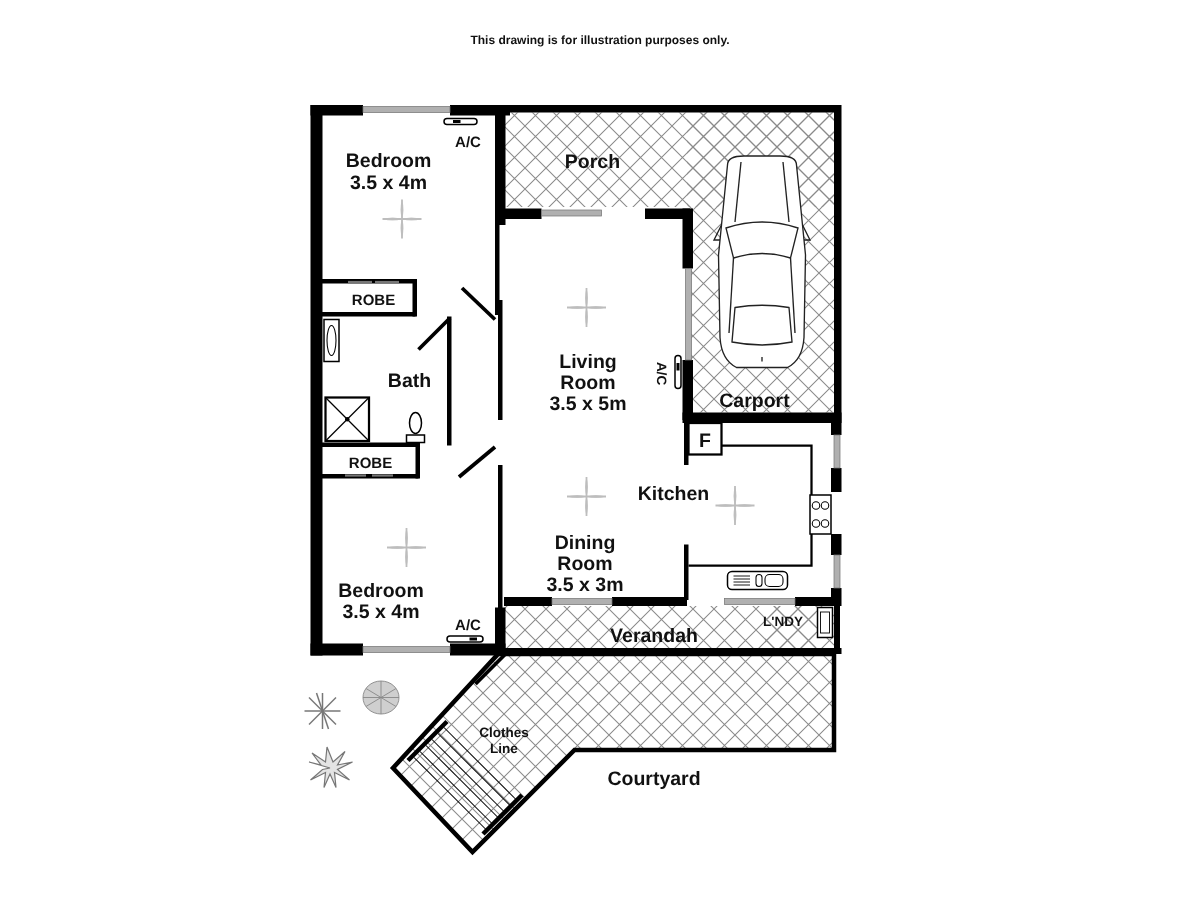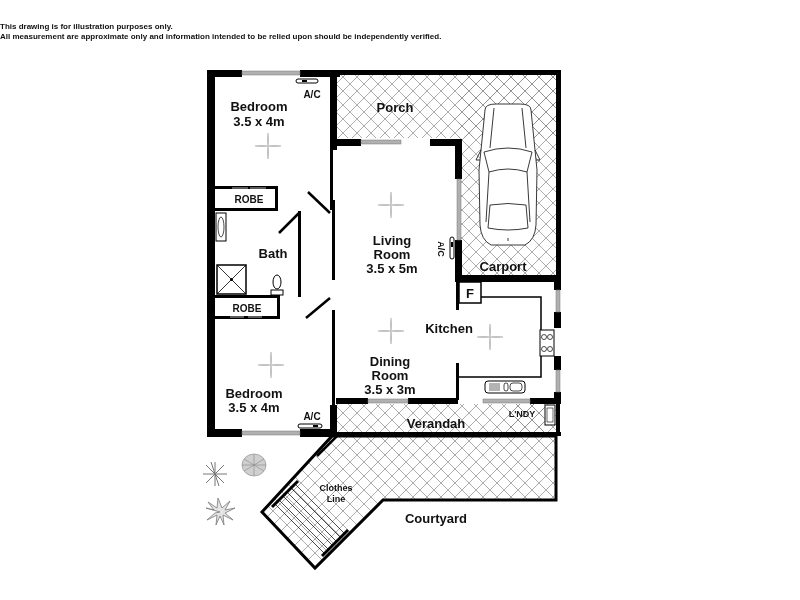--- a/index.html
+++ b/index.html
@@ -1,30 +1,29 @@
 <!DOCTYPE html>
 <html><head>
 <meta charset="utf-8">
 <style>
   html, body { margin: 0; padding: 0; background: #ffffff; }
   body { width: 800px; height: 600px; position: relative; overflow: hidden; font-family: "Liberation Sans", sans-serif; }
-  .disclaimer { position: absolute; left: 0; top: 22px; width: 800px; text-align: left; font-size: 8px; font-weight: bold; line-height: 9.5px; color: #111; }
+  .disclaimer { position: absolute; left: 0; top: 22px; width: 800px; text-align: center; font-size: 8px; font-weight: bold; line-height: 9.5px; color: #111; }
   .disclaimer div { white-space: nowrap; }
   svg.plan { position: absolute; left: 0; top: 0; }
   .lbl { font-family: "Liberation Sans", sans-serif; font-weight: bold; fill: #111; text-anchor: middle; }
   .lbl-lg { font-size: 13px; }
   .lbl-sm { font-size: 10px; }
   .lbl-xs { font-size: 9px; }
 </style>
 </head>
 <body>
 
 <div class="disclaimer">
   <div>This drawing is for illustration purposes only.</div>
-  <div>All measurement are approximate only and information intended to be relied upon should be independently verified.</div>
 </div>
 
 <svg class="plan" width="800" height="600" viewBox="0 0 800 600" xmlns="http://www.w3.org/2000/svg">
   <defs>
     <pattern id="hatch" patternUnits="userSpaceOnUse" width="14" height="14">
       <path d="M0,0 L14,14 M14,0 L0,14" stroke="#8a8a8a" stroke-width="0.7" fill="none"></path>
     </pattern>
     <g id="fan">
       <path d="M0,-13 Q2,-6 0,0 Q-2,-6 0,-13 Z" fill="#c8c8c8"></path>
       <path d="M0,13 Q2,6 0,0 Q-2,6 0,13 Z" fill="#c8c8c8"></path>

